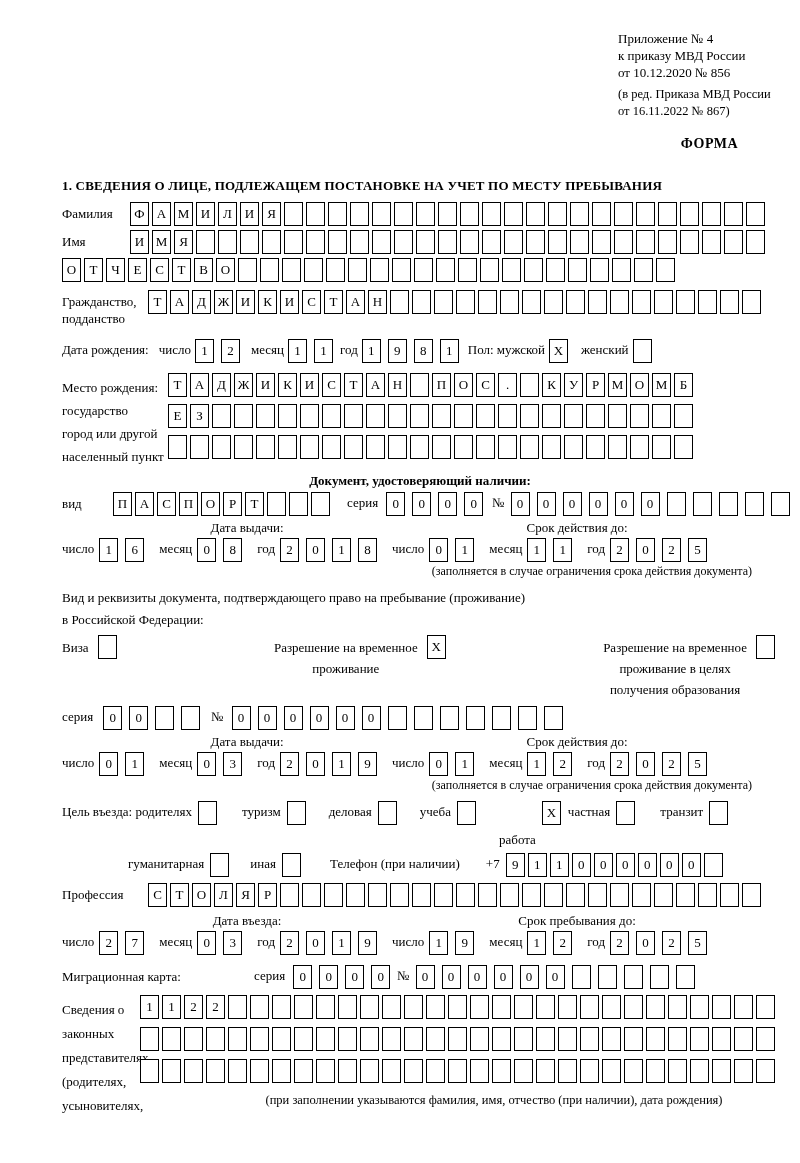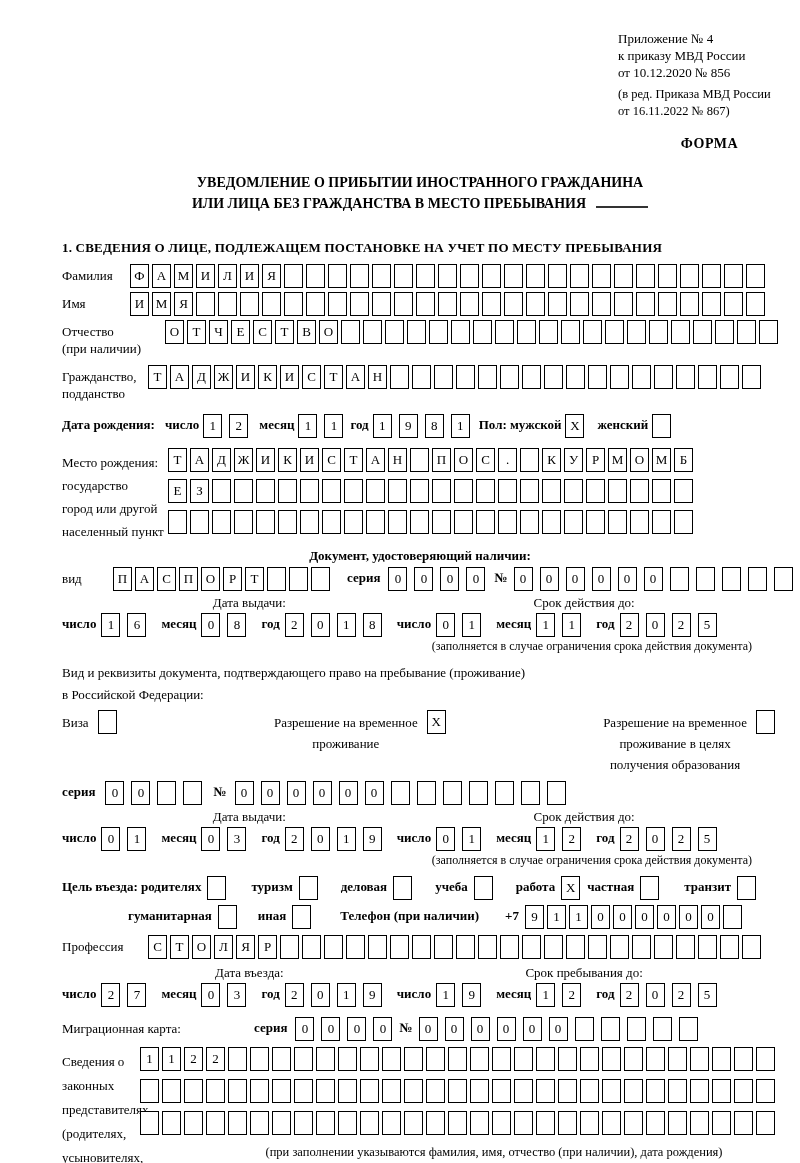--- a/index.html
+++ b/index.html
@@ -26,21 +26,21 @@
   .cells { display:inline-flex; flex-wrap:nowrap; vertical-align:top; }
   .cell {
     width:19px; height:24px; flex:none;
     border:1.6px solid #000; margin-right:3px;
     display:inline-flex; align-items:center; justify-content:center;
     font-size:13px; background:#fff;
   }
   .sp .cell { margin-right:7px; }
   .row { display:flex; align-items:flex-start; margin-top:4px; }
   .lbl { flex:none; line-height:17px; padding-top:3px; }
-  .w { padding:3px 4px 0 0; flex:none;font-weight:bold; }
+  .w { padding:3px 4px 0 0; flex:none; }
 
   .doc-heading { text-align:center; font-weight:bold; margin-top:5px; width:716px; }
 
   .dates-row { display:flex; justify-content:space-between; width:648px; margin-top:4px; }
   .dgroup { }
   .dhead { text-align:center; padding-left:40px; }
   .dline { display:flex; align-items:flex-start; margin-top:2px; }
   .dline .w { padding-right:5px; }
   .dline .cells { margin-right:8px; }
   .note { font-size:12px; text-align:right; width:690px; margin-top:2px; }
@@ -66,24 +66,20 @@
     <div>Приложение № 4</div>
     <div>к приказу МВД России</div>
     <div>от 10.12.2020 № 856</div>
     <div class="amend">
       <div>(в ред. Приказа МВД России</div>
       <div>от 16.11.2022 № 867)</div>
     </div>
   </div>
   <div class="forma">ФОРМА</div>
 
-  <div class="title">
-    <div>УВЕДОМЛЕНИЕ О ПРИБЫТИИ ИНОСТРАННОГО ГРАЖДАНИНА</div>
-    <div><span>ИЛИ ЛИЦА БЕЗ ГРАЖДАНСТВА В МЕСТО ПРЕБЫВАНИЯ</span><span class="blank-line"></span></div>
-  </div>
 
   <div class="section-title">1. СВЕДЕНИЯ О ЛИЦЕ, ПОДЛЕЖАЩЕМ ПОСТАНОВКЕ НА УЧЕТ ПО МЕСТУ ПРЕБЫВАНИЯ</div>
 
   <div class="row" style="margin-top:8px;">
     <div class="lbl" style="width:68px;">Фамилия</div>
     <span class="cells">
         <span class="cell">Ф</span>
         <span class="cell">А</span>
         <span class="cell">М</span>
         <span class="cell">И</span>
@@ -144,24 +140,20 @@
         <span class="cell"></span>
         <span class="cell"></span>
         <span class="cell"></span>
         <span class="cell"></span>
         <span class="cell"></span>
         <span class="cell"></span>
       </span>
   </div>
 
   <div class="row">
-    <div class="lbl" style="width:103px;">
-      <div>Отчество</div>
-      <div>(при наличии)</div>
-    </div>
     <span class="cells">
         <span class="cell">О</span>
         <span class="cell">Т</span>
         <span class="cell">Ч</span>
         <span class="cell">Е</span>
         <span class="cell">С</span>
         <span class="cell">Т</span>
         <span class="cell">В</span>
         <span class="cell">О</span>
         <span class="cell"></span>
@@ -546,21 +538,21 @@
         <span class="cell"></span>
       </span>
     <span class="w" style="padding-left:6px;text-align:right;">деловая</span>
     <span class="cells">
         <span class="cell"></span>
       </span>
     <span class="w" style="padding-left:6px;">учеба</span>
     <span class="cells">
         <span class="cell"></span>
       </span>
-    <span class="w" style="padding-left:6px;">работа</span>
+    <span class="w" style="padding-left:6px;margin-top:28px;">работа</span>
     <span class="cells" style="margin-right:0;">
         <span class="cell">X</span>
       </span>
     <span class="w" style="padding-left:4px;">частная</span>
     <span class="cells">
         <span class="cell"></span>
       </span>
     <span class="w" style="padding-left:8px;">транзит</span>
     <span class="cells">
         <span class="cell"></span>

